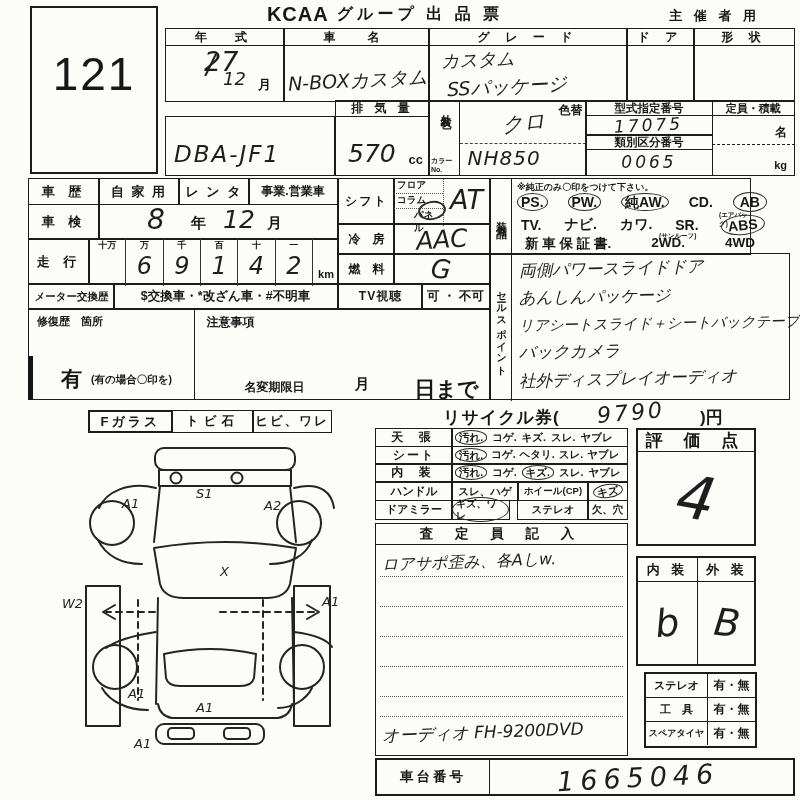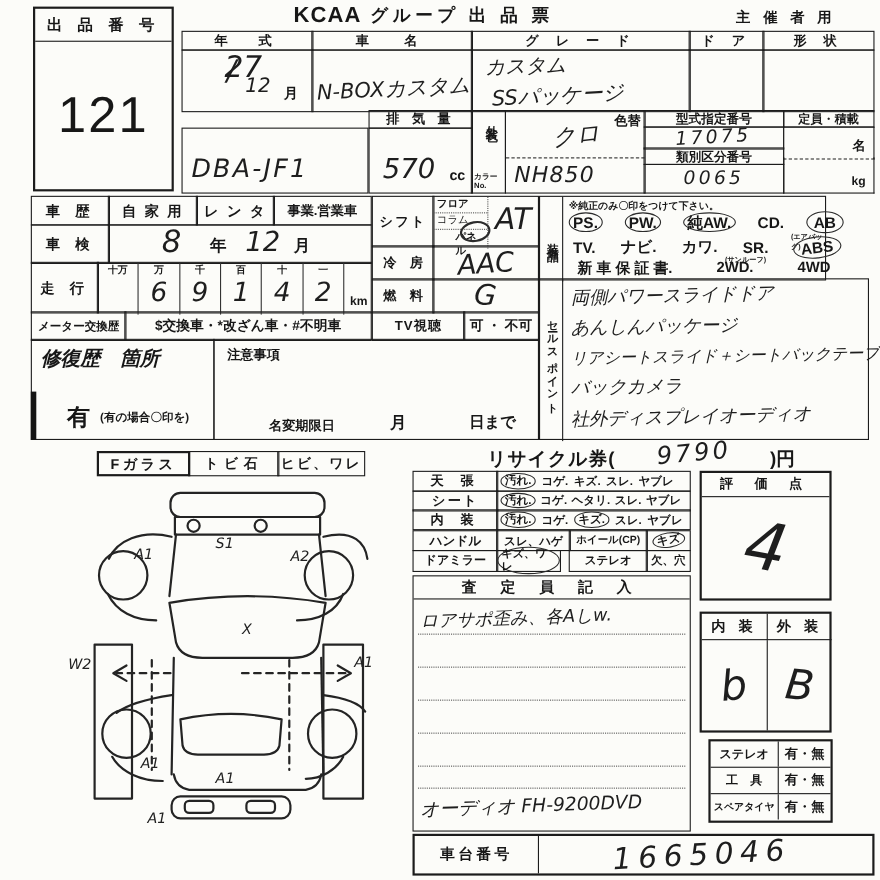--- a/index.html
+++ b/index.html
@@ -20,21 +20,20 @@
   .nowrap { white-space:nowrap; }
   svg text { font-family:"DejaVu Sans",sans-serif; font-style:italic; font-size:13px; fill:#222; }
   svg path, svg circle, svg rect, svg line, svg polyline { fill:none; stroke:#242424; stroke-width:2; stroke-linecap:round; stroke-linejoin:round; }
 </style>
 </head>
 <body>
 
 <div class="sheet">
 
   <div class="c c2" style="left:30px;top:6px;width:128px;height:168px;">
-    <div class="f b" style="height:30px;border-bottom:1.6px solid #1c1c1c;font-size:14px;letter-spacing:5px;">出 品 番 号</div>
     <div class="f" style="height:132px;font-size:46px;letter-spacing:2px;">121</div>
   </div>
 
   <div class="abs f" style="left:225px;top:2px;width:320px;height:24px;gap:8px;">
     <span style="font-weight:900;font-size:20px;letter-spacing:1px;">KCAA</span>
     <span class="b" style="font-size:16px;letter-spacing:4px;text-align:center;">グループ 出 品 票</span>
   </div>
   <div class="abs b" style="left:645px;top:7px;width:115px;font-size:13px;letter-spacing:4px;text-align:right;">主 催 者 用</div>
 
   <div class="c f b" style="left:165px;top:28px;width:120px;height:18px;font-size:12px;letter-spacing:8px;">年　式</div>
@@ -134,37 +133,37 @@
         <div class="hand" style="font-size:24px;text-align:center;">2</div>
       </div>
     </div>
     <span class="abs b" style="right:3px;bottom:4px;font-size:11px;">km</span>
   </div>
 
   <div class="c f b" style="left:28px;top:283px;width:87px;height:27px;font-size:10.5px;">メーター交換歴</div>
   <div class="c f b" style="left:113px;top:283px;width:225px;height:27px;font-size:12.5px;">$交換車・*改ざん車・#不明車</div>
 
   <div class="c" style="left:28px;top:308px;width:167px;height:92px;">
-    <span class="abs b" style="left:8px;top:5px;font-size:18px;font-style:italic;">修復歴　箇所</span>
+    <span class="abs b" style="left:8px;top:5px;font-size:11px;">修復歴　箇所</span>
     <span class="abs b" style="left:32px;top:56px;font-size:21px;">有</span>
     <span class="abs b" style="left:62px;top:64px;font-size:10.5px;">(有の場合〇印を)</span>
   </div>
   <div class="abs" style="left:28px;top:356px;width:5px;height:44px;background:#141414;"></div>
   <div class="c" style="left:193.5px;top:308px;width:296.5px;height:92px;">
     <span class="abs b" style="left:12px;top:5px;font-size:12px;">注意事項</span>
     <span class="abs b" style="left:50px;top:70px;font-size:12px;">名変期限日</span>
     <span class="abs b" style="left:160px;top:66px;font-size:15px;">月</span>
-    <span class="abs b" style="left:232px;top:66px;font-size:14px;text-align:right;">日まで</span>
+    <span class="abs b" style="left:220px;top:66px;font-size:21px;text-align:right;">日まで</span>
   </div>
 
   <div class="c f b" style="left:338px;top:178px;width:57px;height:47px;font-size:12px;letter-spacing:2px;">シフト</div>
   <div class="c" style="left:393px;top:178px;width:97px;height:47px;">
     <div class="abs" style="left:0;top:0;width:50px;height:47px;border-right:1.2px dotted #555;">
       <div style="height:15px;border-bottom:1.2px dotted #555;font-size:9.5px;font-weight:bold;padding-left:3px;">フロア</div>
-      <div style="height:15px;border-bottom:1.2px dotted #555;font-size:9.5px;font-weight:normal;padding-left:3px;">コラム</div>
+      <div style="height:15px;border-bottom:1.2px dotted #555;font-size:9.5px;font-weight:bold;padding-left:3px;">コラム</div>
       <div style="height:15px;font-size:9.5px;font-weight:bold;padding-left:20px;">パネル</div>
     </div>
     <div class="abs" style="left:24px;top:22px;width:28px;height:19px;border:2px solid #2b2b2b;border-radius:50%;transform:rotate(-10deg);"></div>
     <span class="abs hand" style="left:56px;top:5px;font-size:27px;">AT</span>
   </div>
   <div class="c f b" style="left:338px;top:223px;width:57px;height:32px;font-size:12px;">冷　房</div>
   <div class="c f" style="left:393px;top:223px;width:97px;height:32px;">
     <span class="hand" style="font-size:25px;transform:rotate(-4deg);">AAC</span>
   </div>
   <div class="c f b" style="left:338px;top:253px;width:57px;height:32px;font-size:12px;">燃　料</div>
@@ -244,21 +243,21 @@
     <span class="circ" style="font-size:10.5px;font-weight:bold;transform:rotate(-8deg);">キズ</span>
   </div>
   <div class="c f b" style="left:375px;top:499.5px;width:78px;height:20px;font-size:11px;">ドアミラー</div>
   <div class="c f" style="left:451px;top:499.5px;width:59px;height:20px;">
     <span class="circ" style="font-size:10px;font-weight:bold;">キズ、ワレ</span>
   </div>
   <div class="c f b" style="left:517px;top:499.5px;width:72px;height:20px;font-size:10.5px;">ステレオ</div>
   <div class="c f b" style="left:587px;top:499.5px;width:41px;height:20px;font-size:10.5px;">欠、穴</div>
 
   <div class="c c2" style="left:636px;top:428px;width:120px;height:118px;">
-    <div class="f b" style="height:22px;border-bottom:1.6px solid #1c1c1c;font-size:12px;letter-spacing:8px;">評 価 点</div>
+    <div class="f b" style="height:22px;border-bottom:1.6px solid #1c1c1c;font-size:17px;letter-spacing:8px;">評 価 点</div>
     <div class="f" style="height:92px;">
       <span class="hand" style="font-size:60px;font-weight:400;transform:rotate(10deg);">4</span>
     </div>
   </div>
 
   <div class="c c2" style="left:636px;top:556px;width:120px;height:110px;">
     <div class="abs f b" style="left:0;top:0;width:60px;height:24px;border-right:1.3px solid #1c1c1c;border-bottom:1.3px solid #1c1c1c;font-size:13px;letter-spacing:4px;">内 装</div>
     <div class="abs f b" style="left:60px;top:0;width:58px;height:24px;border-bottom:1.3px solid #1c1c1c;font-size:13px;letter-spacing:4px;">外 装</div>
     <div class="abs f" style="left:0;top:24px;width:60px;height:82px;border-right:1.3px solid #1c1c1c;">
       <span class="hand" style="font-size:38px;transform:rotate(-6deg);">b</span>

